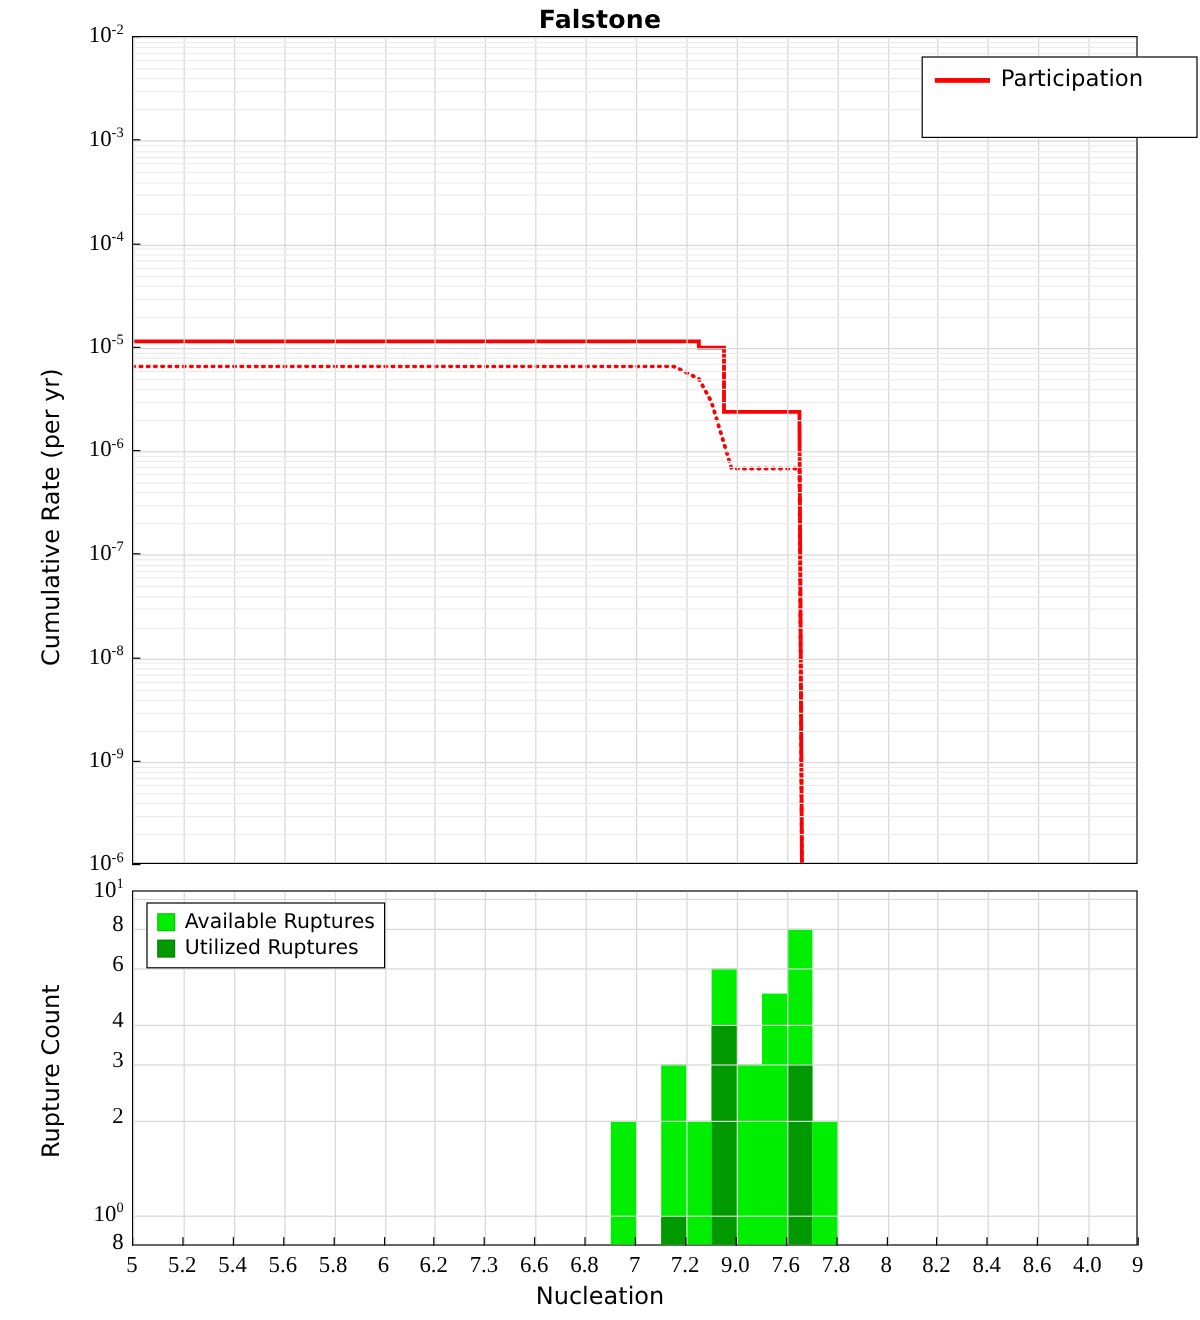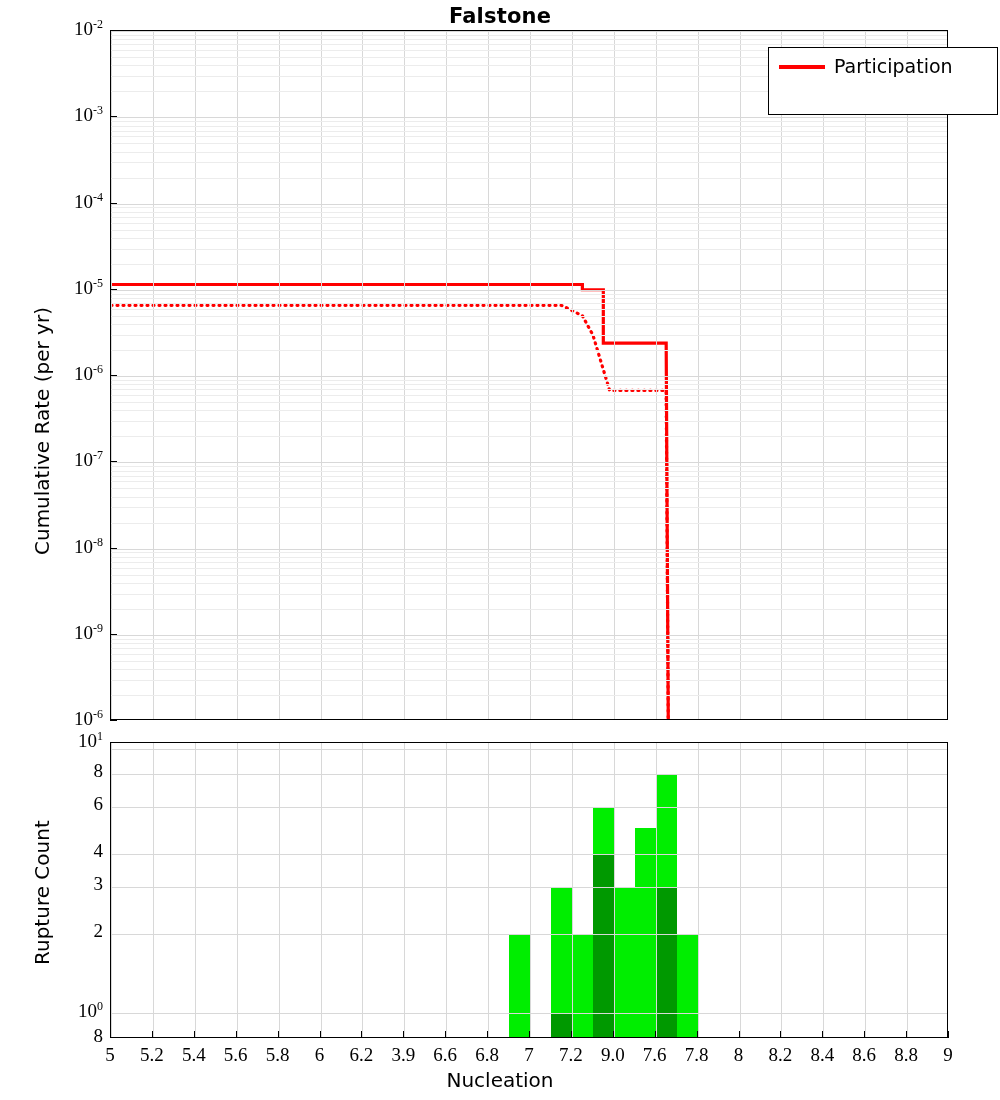--- a/index.html
+++ b/index.html
@@ -252,20 +252,30 @@
       <div class="gridh" style="top: 190.7px;"></div>
       <div class="gridh" style="top: 144px;"></div>
       <div class="gridh" style="top: 111px;"></div>
       <div class="gridh" style="top: 64.3px;"></div>
       <div class="gridh" style="top: 31.3px;"></div>
       <div class="gridh" style="top: 5.6px;"></div>
     </div>
 
   <div class="ylabel" id="ylabel-bottom" style="left:30px;top:965px;transform:rotate(-90deg);">Rupture Count</div>
 
+  <div class="legend" id="legend-bottom">
+    <div class="row">
+      <span class="swatch-box" id="sw-avail" style="background: rgb(0, 238, 0);"></span>
+      <span class="txt">Available Ruptures</span>
+    </div>
+    <div class="row">
+      <span class="swatch-box" id="sw-util" style="background: rgb(0, 153, 0);"></span>
+      <span class="txt">Utilized Ruptures</span>
+    </div>
+  </div>
 
   <div class="xaxis-title" style="top:1068px;">Nucleation</div>
 
   <div id="ticks" style="position:absolute;left:0;top:0;width:1000px;height:1100px;pointer-events:none;font-family:Liberation Serif, serif;">
       <div class="tick ytick" style="left: 8px; width: 95px; top: 17px;">10<sup>-2</sup></div>
       <div class="ticklineY" style="left: 110px; top: 30px;"></div>
       <div class="tick ytick" style="left: 8px; width: 95px; top: 103.25px;">10<sup>-3</sup></div>
       <div class="ticklineY" style="left: 110px; top: 116.25px;"></div>
       <div class="tick ytick" style="left: 8px; width: 95px; top: 189.5px;">10<sup>-4</sup></div>
       <div class="ticklineY" style="left: 110px; top: 202.5px;"></div>
@@ -296,21 +306,21 @@
       <div class="tick xtick" style="left: 163.8px; width: 60px; top: 1044px;">5.4</div>
       <div class="ticklineX" style="left: 193.8px; top: 1031px;"></div>
       <div class="tick xtick" style="left: 205.7px; width: 60px; top: 1044px;">5.6</div>
       <div class="ticklineX" style="left: 235.7px; top: 1031px;"></div>
       <div class="tick xtick" style="left: 247.6px; width: 60px; top: 1044px;">5.8</div>
       <div class="ticklineX" style="left: 277.6px; top: 1031px;"></div>
       <div class="tick xtick" style="left: 289.5px; width: 60px; top: 1044px;">6</div>
       <div class="ticklineX" style="left: 319.5px; top: 1031px;"></div>
       <div class="tick xtick" style="left: 331.4px; width: 60px; top: 1044px;">6.2</div>
       <div class="ticklineX" style="left: 361.4px; top: 1031px;"></div>
-      <div class="tick xtick" style="left: 373.3px; width: 60px; top: 1044px;">3.9</div>
+      <div class="tick xtick" style="left: 373.3px; width: 60px; top: 1044px;">7.3</div>
       <div class="ticklineX" style="left: 403.3px; top: 1031px;"></div>
       <div class="tick xtick" style="left: 415.2px; width: 60px; top: 1044px;">6.6</div>
       <div class="ticklineX" style="left: 445.2px; top: 1031px;"></div>
       <div class="tick xtick" style="left: 457.1px; width: 60px; top: 1044px;">6.8</div>
       <div class="ticklineX" style="left: 487.1px; top: 1031px;"></div>
       <div class="tick xtick" style="left: 499px; width: 60px; top: 1044px;">7</div>
       <div class="ticklineX" style="left: 529px; top: 1031px;"></div>
       <div class="tick xtick" style="left: 540.9px; width: 60px; top: 1044px;">7.2</div>
       <div class="ticklineX" style="left: 570.9px; top: 1031px;"></div>
       <div class="tick xtick" style="left: 582.8px; width: 60px; top: 1044px;">9.0</div>
@@ -320,19 +330,19 @@
       <div class="tick xtick" style="left: 666.6px; width: 60px; top: 1044px;">7.8</div>
       <div class="ticklineX" style="left: 696.6px; top: 1031px;"></div>
       <div class="tick xtick" style="left: 708.5px; width: 60px; top: 1044px;">8</div>
       <div class="ticklineX" style="left: 738.5px; top: 1031px;"></div>
       <div class="tick xtick" style="left: 750.4px; width: 60px; top: 1044px;">8.2</div>
       <div class="ticklineX" style="left: 780.4px; top: 1031px;"></div>
       <div class="tick xtick" style="left: 792.3px; width: 60px; top: 1044px;">8.4</div>
       <div class="ticklineX" style="left: 822.3px; top: 1031px;"></div>
       <div class="tick xtick" style="left: 834.2px; width: 60px; top: 1044px;">8.6</div>
       <div class="ticklineX" style="left: 864.2px; top: 1031px;"></div>
-      <div class="tick xtick" style="left: 876.1px; width: 60px; top: 1044px;">8.8</div>
+      <div class="tick xtick" style="left: 876.1px; width: 60px; top: 1044px;">4.0</div>
       <div class="ticklineX" style="left: 906.1px; top: 1031px;"></div>
       <div class="tick xtick" style="left: 918px; width: 60px; top: 1044px;">9</div>
       <div class="ticklineX" style="left: 948px; top: 1031px;"></div>
     </div>
 
 </div>
 
 </body></html>

